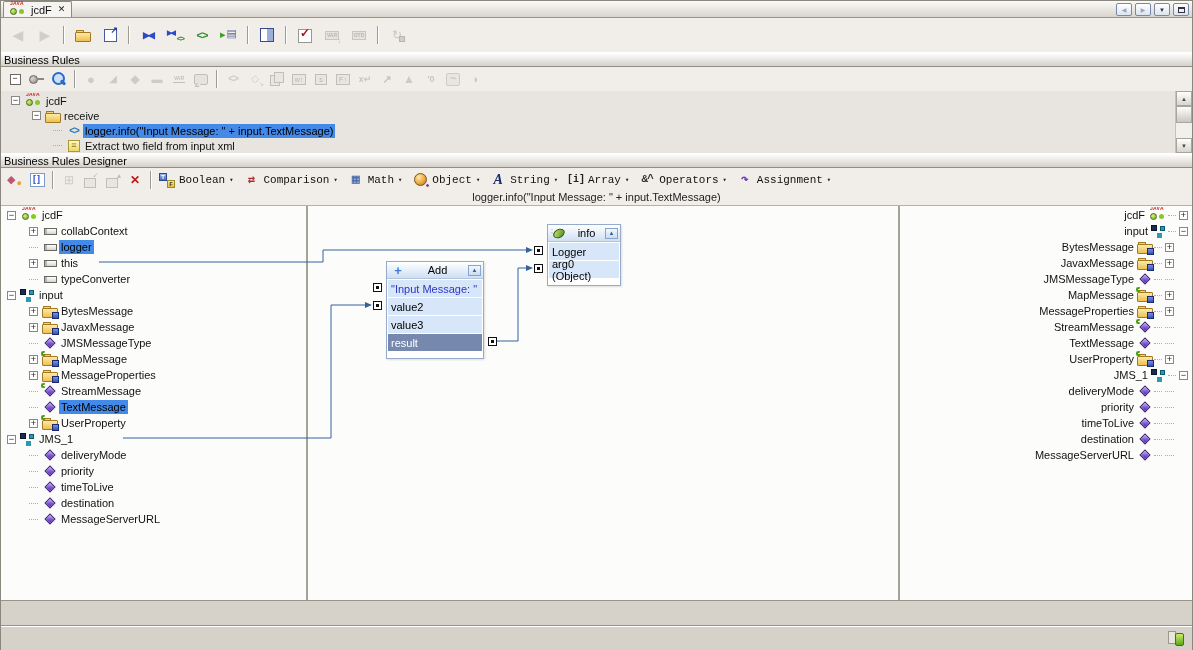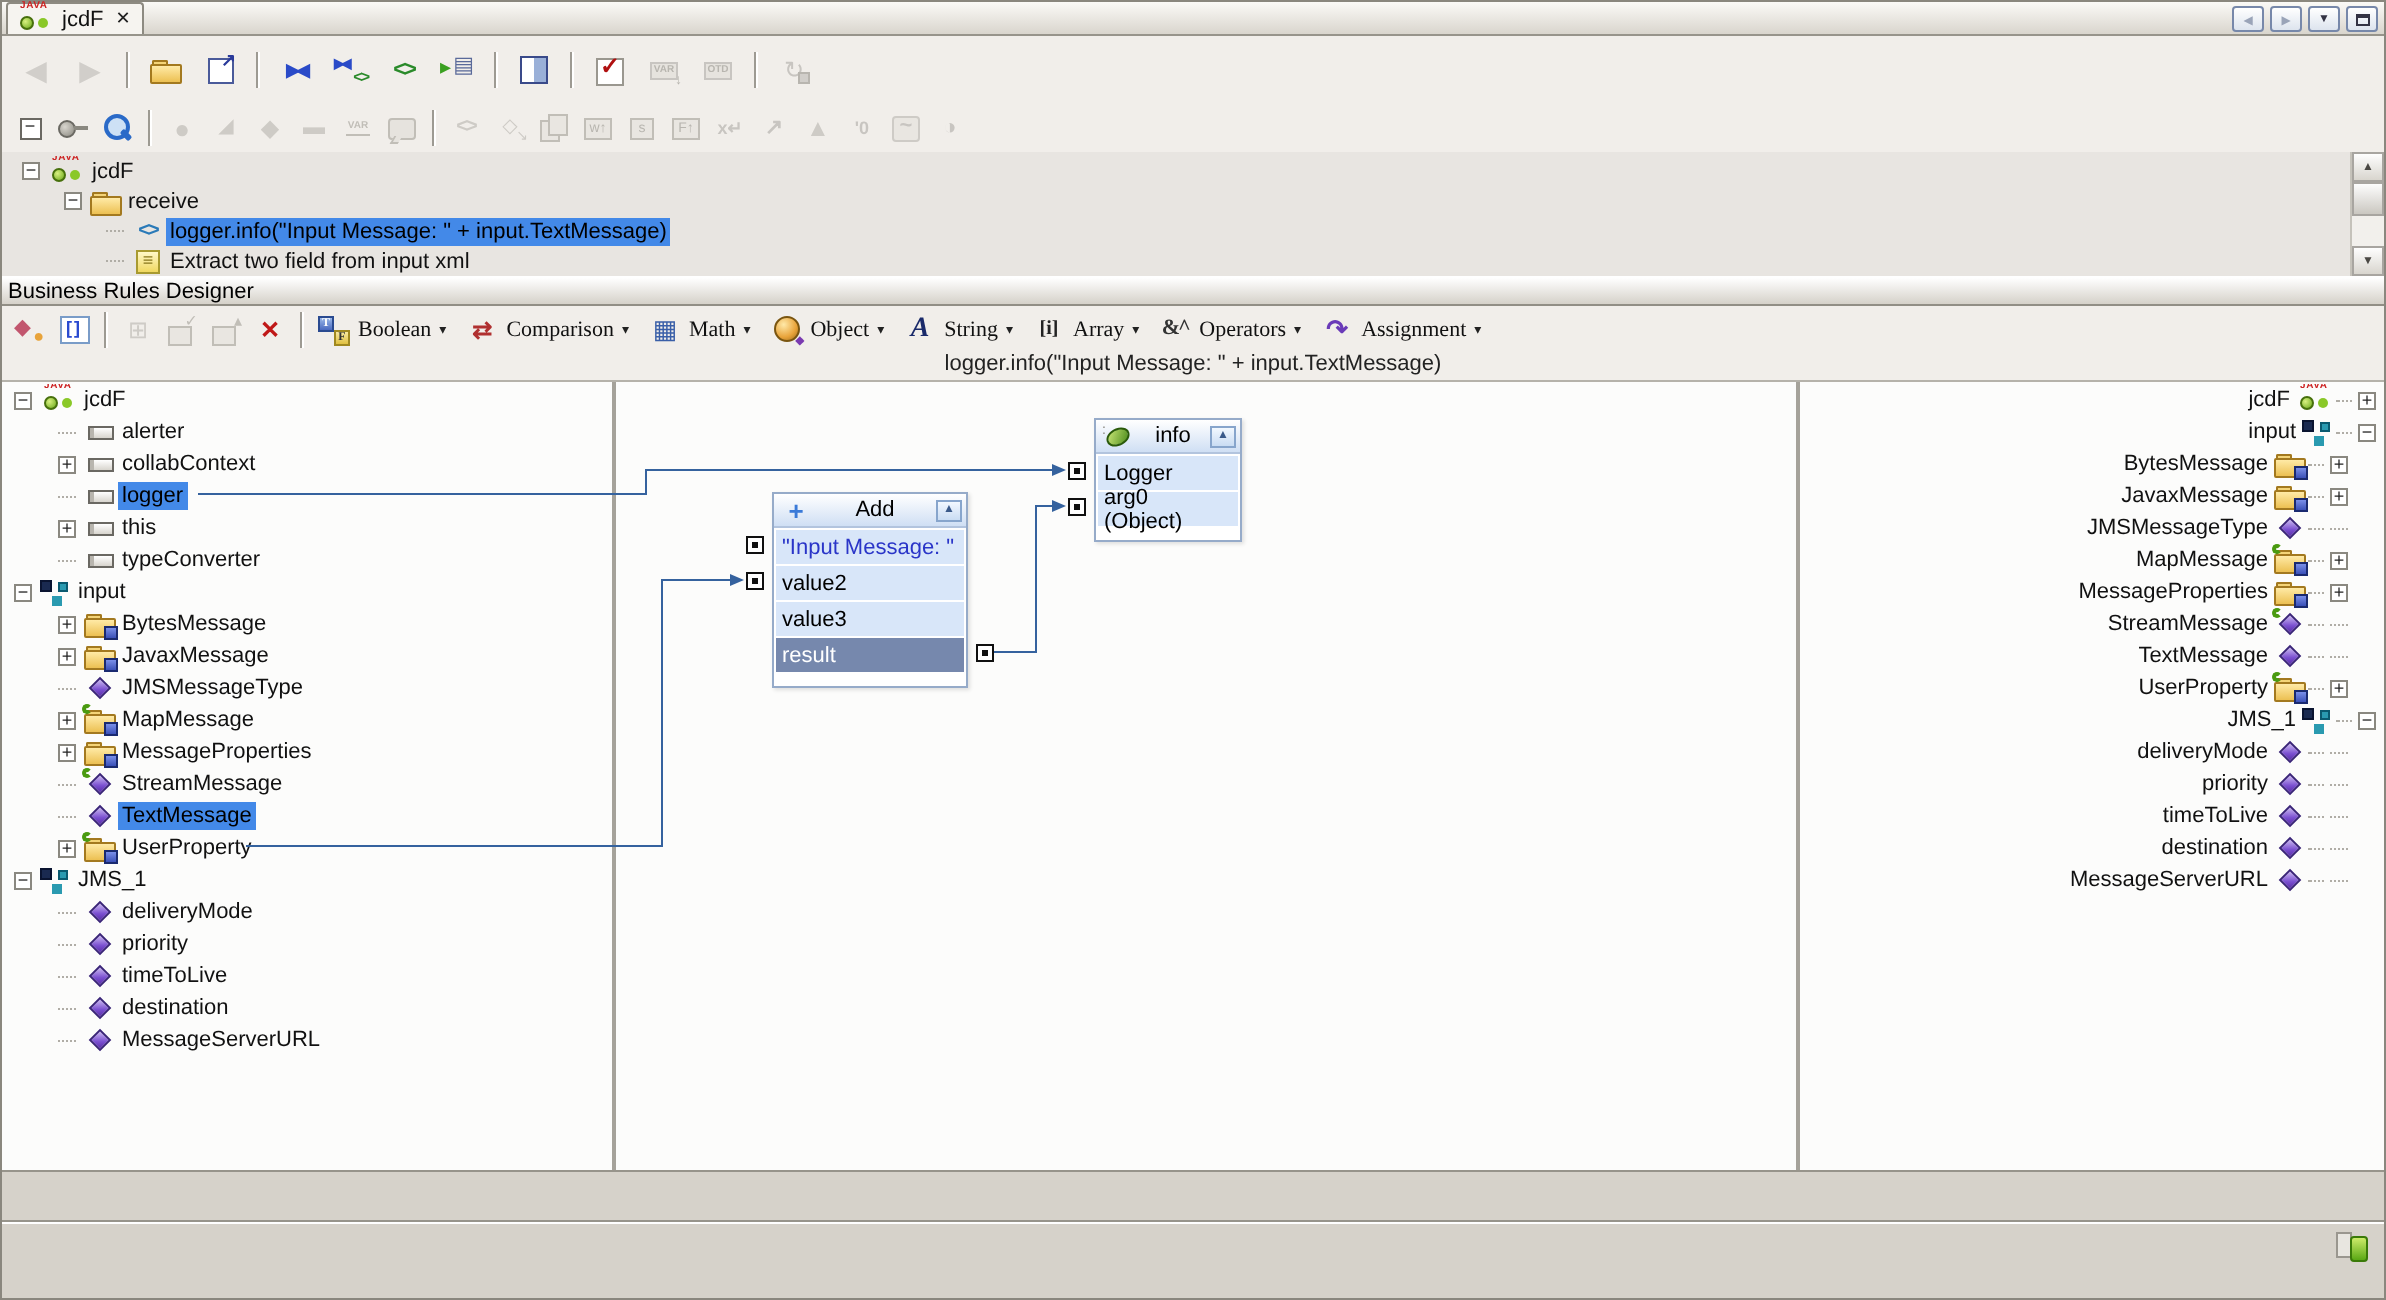--- a/index.html
+++ b/index.html
@@ -18,21 +18,21 @@
 
 
 .toolbar{display:flex;align-items:center;background:#f1eeea;flex:none}
 #main-toolbar{height:34px;padding:0 4px;gap:1px}
 #br-toolbar{height:24px;padding:0 3px}
 #brd-toolbar{height:23px;padding:0 3px}
 .tbtn{display:flex;align-items:center;justify-content:center;width:26px;height:26px;background:transparent;border:none;padding:0}
 #br-toolbar .tbtn,#brd-toolbar .tbtn{width:22px;height:20px}
 .tbtn.disabled{opacity:.55}
 .tsep{width:2px;height:18px;border-left:1px solid #9d9a92;border-right:1px solid #fff;margin:0 4px;flex:none}
-.menu-btn{display:inline-flex;align-items:center;gap:3px;padding:2px 6px 2px 3px;font-size:11px;color:#111;background:transparent;border:none;font-family:Liberation Serif, serif}
+.menu-btn{display:inline-flex;align-items:center;gap:3px;padding:2px 6px 2px 3px;font-size:11px;color:#111;background:transparent;border:none;font-family:Liberation Mono, monospace}
 .caret{font-size:7px;color:#222;margin-left:1px}
 
 
 .panel-header{height:15px;background:linear-gradient(#ffffff,#d5d1c9);border-top:1px solid #fff;border-bottom:1px solid #918e85;display:flex;align-items:center;padding:0 3px;flex:none;font-size:11px;color:#000}
 
 
 .br-tree-wrap{height:62px;background:#e8e5e1;position:relative;overflow:hidden;flex:none}
 #top-tree{position:absolute;left:0;top:2px;right:17px}
 #top-tree .trow{height:15px}
 .trow{display:flex;align-items:center;white-space:nowrap;overflow:hidden}
@@ -236,20 +236,23 @@
       </button>
       <button class="tbtn disabled">
         <span class="ic i-otd"></span>
       </button>
       <span class="tsep"></span>
       <button class="tbtn disabled">
         <span class="ic i-refresh"></span>
       </button>
     </div>
 
+  <div class="panel-header">
+    <span>Business Rules</span>
+  </div>
 
   <div class="toolbar" id="br-toolbar">
       <button class="tbtn">
         <span class="ic i-collapse-all"></span>
       </button>
       <button class="tbtn">
         <span class="ic i-show-links"></span>
       </button>
       <button class="tbtn">
         <span class="ic i-zoom"></span>
@@ -423,27 +426,20 @@
 
   <div class="mapper">
     <div class="side-tree" id="left-tree">
         <div class="trow" style="padding-left: 6px;">
           <span class="exp">−</span>
           <span class="ic i-java">
             <i></i>
             <b></b>
           </span>
           <span class="lbl">jcdF</span>
-        </div>
-        <div class="trow" style="padding-left: 28px;">
-          <span class="exp-sp"></span>
-          <span class="ic i-field">
-            <b></b>
-          </span>
-          <span class="lbl">alerter</span>
         </div>
         <div class="trow" style="padding-left: 28px;">
           <span class="exp">+</span>
           <span class="ic i-field">
             <b></b>
           </span>
           <span class="lbl">collabContext</span>
         </div>
         <div class="trow selected" style="padding-left: 28px;">
           <span class="exp-sp"></span>

